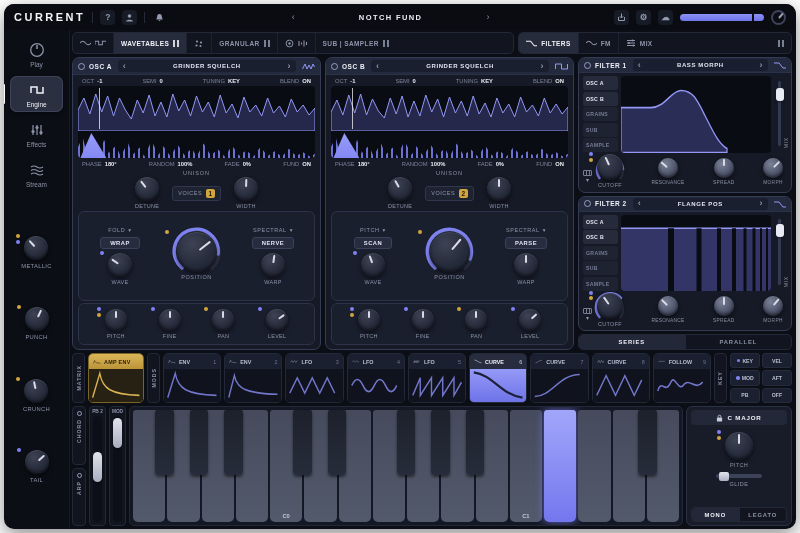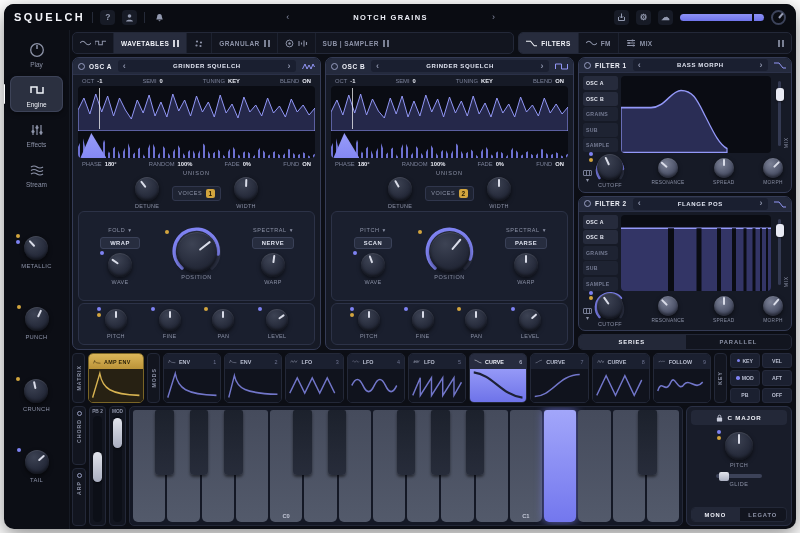--- a/index.html
+++ b/index.html
@@ -136,41 +136,41 @@
 .hhandle{position:absolute;left:3px;top:-2.5px;width:10px;height:9px;background:linear-gradient(#e2e4ec,#abb0c2);border-radius:2px;}
 .ml{width:100%;height:15px;flex:0 0 15px;display:flex;background:#12151f;border:1px solid #232838;border-radius:4px;overflow:hidden;margin-top:auto;}
 svg{display:block;}
 </style>
 </head>
 <body>
 
 <div class="win">
 
   <div class="tb">
-    <span class="logo">SQUELCH</span>
+    <span class="logo">CURRENT</span>
     <span class="sep"></span>
     <span class="tbi">
         <span>?</span>
       </span>
     <span class="tbi">
         <svg width="9" height="9" viewBox="0 0 9 9">
           <circle cx="4.5" cy="3" r="1.8" fill="#939ab0"></circle>
           <path d="M1,8.6 C1,6.2 8,6.2 8,8.6 Z" fill="#939ab0"></path>
         </svg>
       </span>
     <span class="sep"></span>
     <span class="tbi" style="background:none">
         <svg width="9" height="9" viewBox="0 0 9 9">
           <path d="M4.5,1 C2.9,1 2.1,2.3 2.1,4 L1.3,6.4 H7.7 L6.9,4 C6.9,2.3 6.1,1 4.5,1 Z" fill="#939ab0"></path>
           <path d="M3.5,7.2 A1,1 0 0 0 5.5,7.2 Z" fill="#939ab0"></path>
         </svg>
       </span>
     <div class="tbc">
       <span class="chev">‹</span>
-      <span class="pname">NOTCH GRAINS</span>
+      <span class="pname">NOTCH FUND</span>
       <span class="chev">›</span>
     </div>
     <span class="tbi">
         <svg width="9" height="9" viewBox="0 0 9 9">
           <path d="M1.5,4 V7.5 H7.5 V4" stroke="#939ab0" fill="none" stroke-width="1"></path>
           <path d="M4.5,0.5 V5 M2.8,3.3 L4.5,5 L6.2,3.3" stroke="#939ab0" fill="none" stroke-width="1"></path>
         </svg>
       </span>
     <span class="tbi">
         <span>⚙</span>

